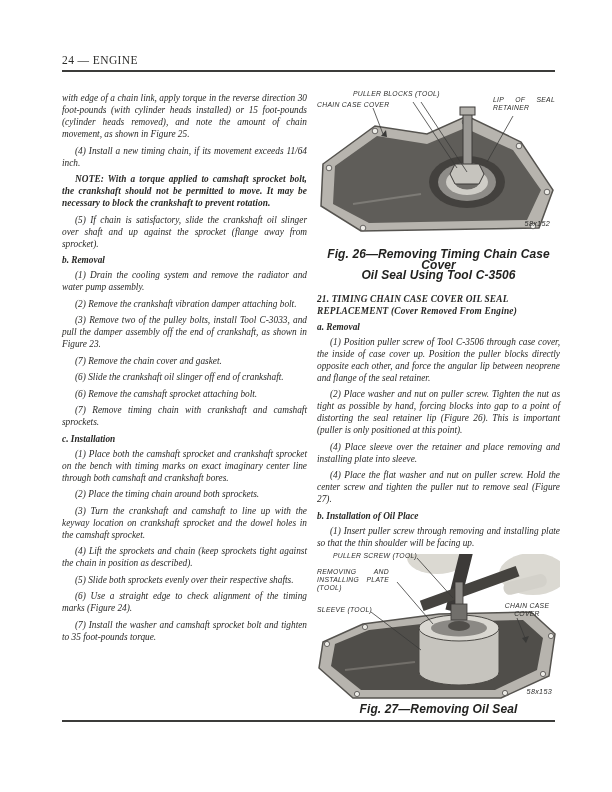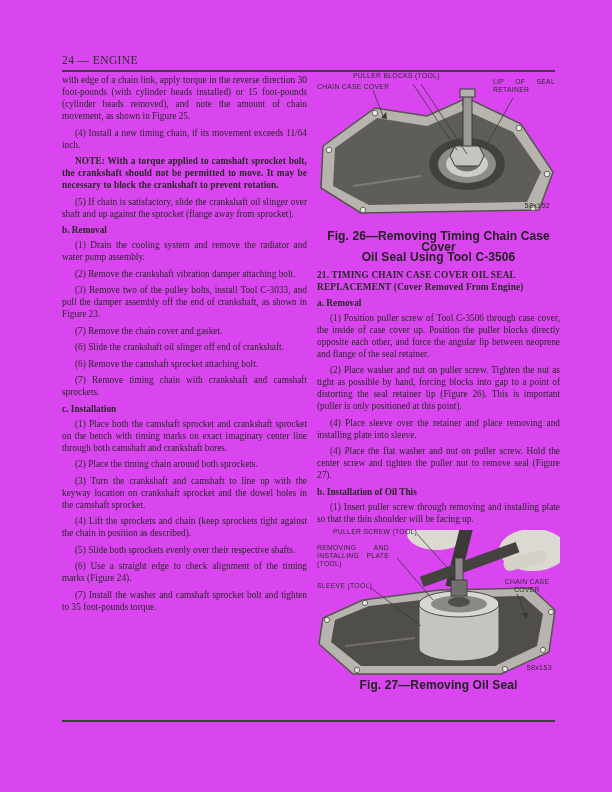--- a/index.html
+++ b/index.html
@@ -1,31 +1,31 @@
 <!DOCTYPE html>
 <html><head>
 <meta charset="utf-8">
 <style>
   html,body{margin:0;padding:0;}
   body{background:#e9e8e4;font-family:"Liberation Serif", serif;}
-  .page{position:relative;width:612px;height:792px;background:#d946ef;color:#282826;overflow:hidden;box-shadow:0 0 4px rgba(0,0,0,.2);}
+  .page{position:relative;width:612px;height:792px;background:#ffffff;color:#282826;overflow:hidden;box-shadow:0 0 4px rgba(0,0,0,.2);}
   
   .page-header{position:absolute;left:62px;top:54px;font-size:11.5px;letter-spacing:.4px;color:#2c2c2a;}
   .rule{position:absolute;left:62px;width:493px;height:2px;background:#3c3c3a;}
   .header-rule{top:70px;}
   .bottom-rule{top:720px;height:1.5px;}
   
-  .col{position:absolute;top:74px;width:245px;text-align:justify;font-size:9.3px;line-height:12px;}
+  .col{position:absolute;top:92px;width:245px;text-align:justify;font-size:9.3px;line-height:12px;font-style:italic;}
   .col.left{left:62px;}
   .col.right{left:317px;width:243px;}
   .col p{margin:0 0 4.5px 0;}
   .col p.step{text-indent:13px;}
   .col p.note{font-weight:bold;letter-spacing:.1px;}
   .subhead{font-weight:bold;margin:1.5px 0 3px 0;}
-  .sect-head{font-weight:bold;margin:6px 0 3px 0;letter-spacing:.2px;line-height:12.5px;text-align:left;}
+  .sect-head{font-weight:bold;margin:12px 0 3px 0;letter-spacing:.2px;line-height:12.5px;text-align:left;}
   
   .fig{position:relative;width:243px;}
   .fig-26{height:142px;margin:0 0 15px 0;}
   .fig-27{height:150px;margin:3px 0 0 0;}
   .fig svg{position:absolute;left:0;display:block;}
   .fig-26 svg{top:10px;}
   .fig-27 svg{top:2px;}
   .callout{position:absolute;font-family:"Liberation Sans", sans-serif;font-size:6.8px;line-height:8.2px;letter-spacing:.3px;color:#2d2d2b;white-space:nowrap;}
   .callout.wrap{white-space:normal;}
   .photo-id{position:absolute;font-family:"Liberation Sans", sans-serif;font-size:7.2px;color:#2d2d2b;letter-spacing:.3px;}
@@ -112,21 +112,21 @@
       <div>Fig. 26—Removing Timing Chain Case Cover</div>
       <div>Oil Seal Using Tool C-3506</div>
     </div>
 
     <div class="sect-head">21. TIMING CHAIN CASE COVER OIL SEAL REPLACEMENT (Cover Removed From Engine)</div>
     <div class="subhead">a. Removal</div>
     <p class="step">(1) Position puller screw of Tool C-3506 through case cover, the inside of case cover up. Position the puller blocks directly opposite each other, and force the angular lip between neoprene and flange of the seal retainer.</p>
     <p class="step">(2) Place washer and nut on puller screw. Tighten the nut as tight as possible by hand, forcing blocks into gap to a point of distorting the seal retainer lip (Figure 26). This is important (puller is only positioned at this point).</p>
     <p class="step">(4) Place sleeve over the retainer and place removing and installing plate into sleeve.</p>
     <p class="step">(4) Place the flat washer and nut on puller screw. Hold the center screw and tighten the puller nut to remove seal (Figure 27).</p>
-    <div class="subhead">b. Installation of Oil This</div>
+    <div class="subhead">b. Installation of Oil Place</div>
     <p class="step" style="margin-bottom:0;">(1) Insert puller screw through removing and installing plate so that the thin shoulder will be facing up.</p>
 
     <div class="fig fig-27">
       <svg width="243" height="146" viewBox="0 0 243 146">
 
         <g>
           <ellipse cx="120" cy="4" rx="30" ry="16" fill="#dbd9d2"></ellipse>
           <ellipse cx="216" cy="20" rx="34" ry="21" fill="#dbd9d2"></ellipse>
           <rect x="186" y="24" width="44" height="13" rx="6" fill="#d3d1ca" transform="rotate(-14 208 30)"></rect>
         </g>

